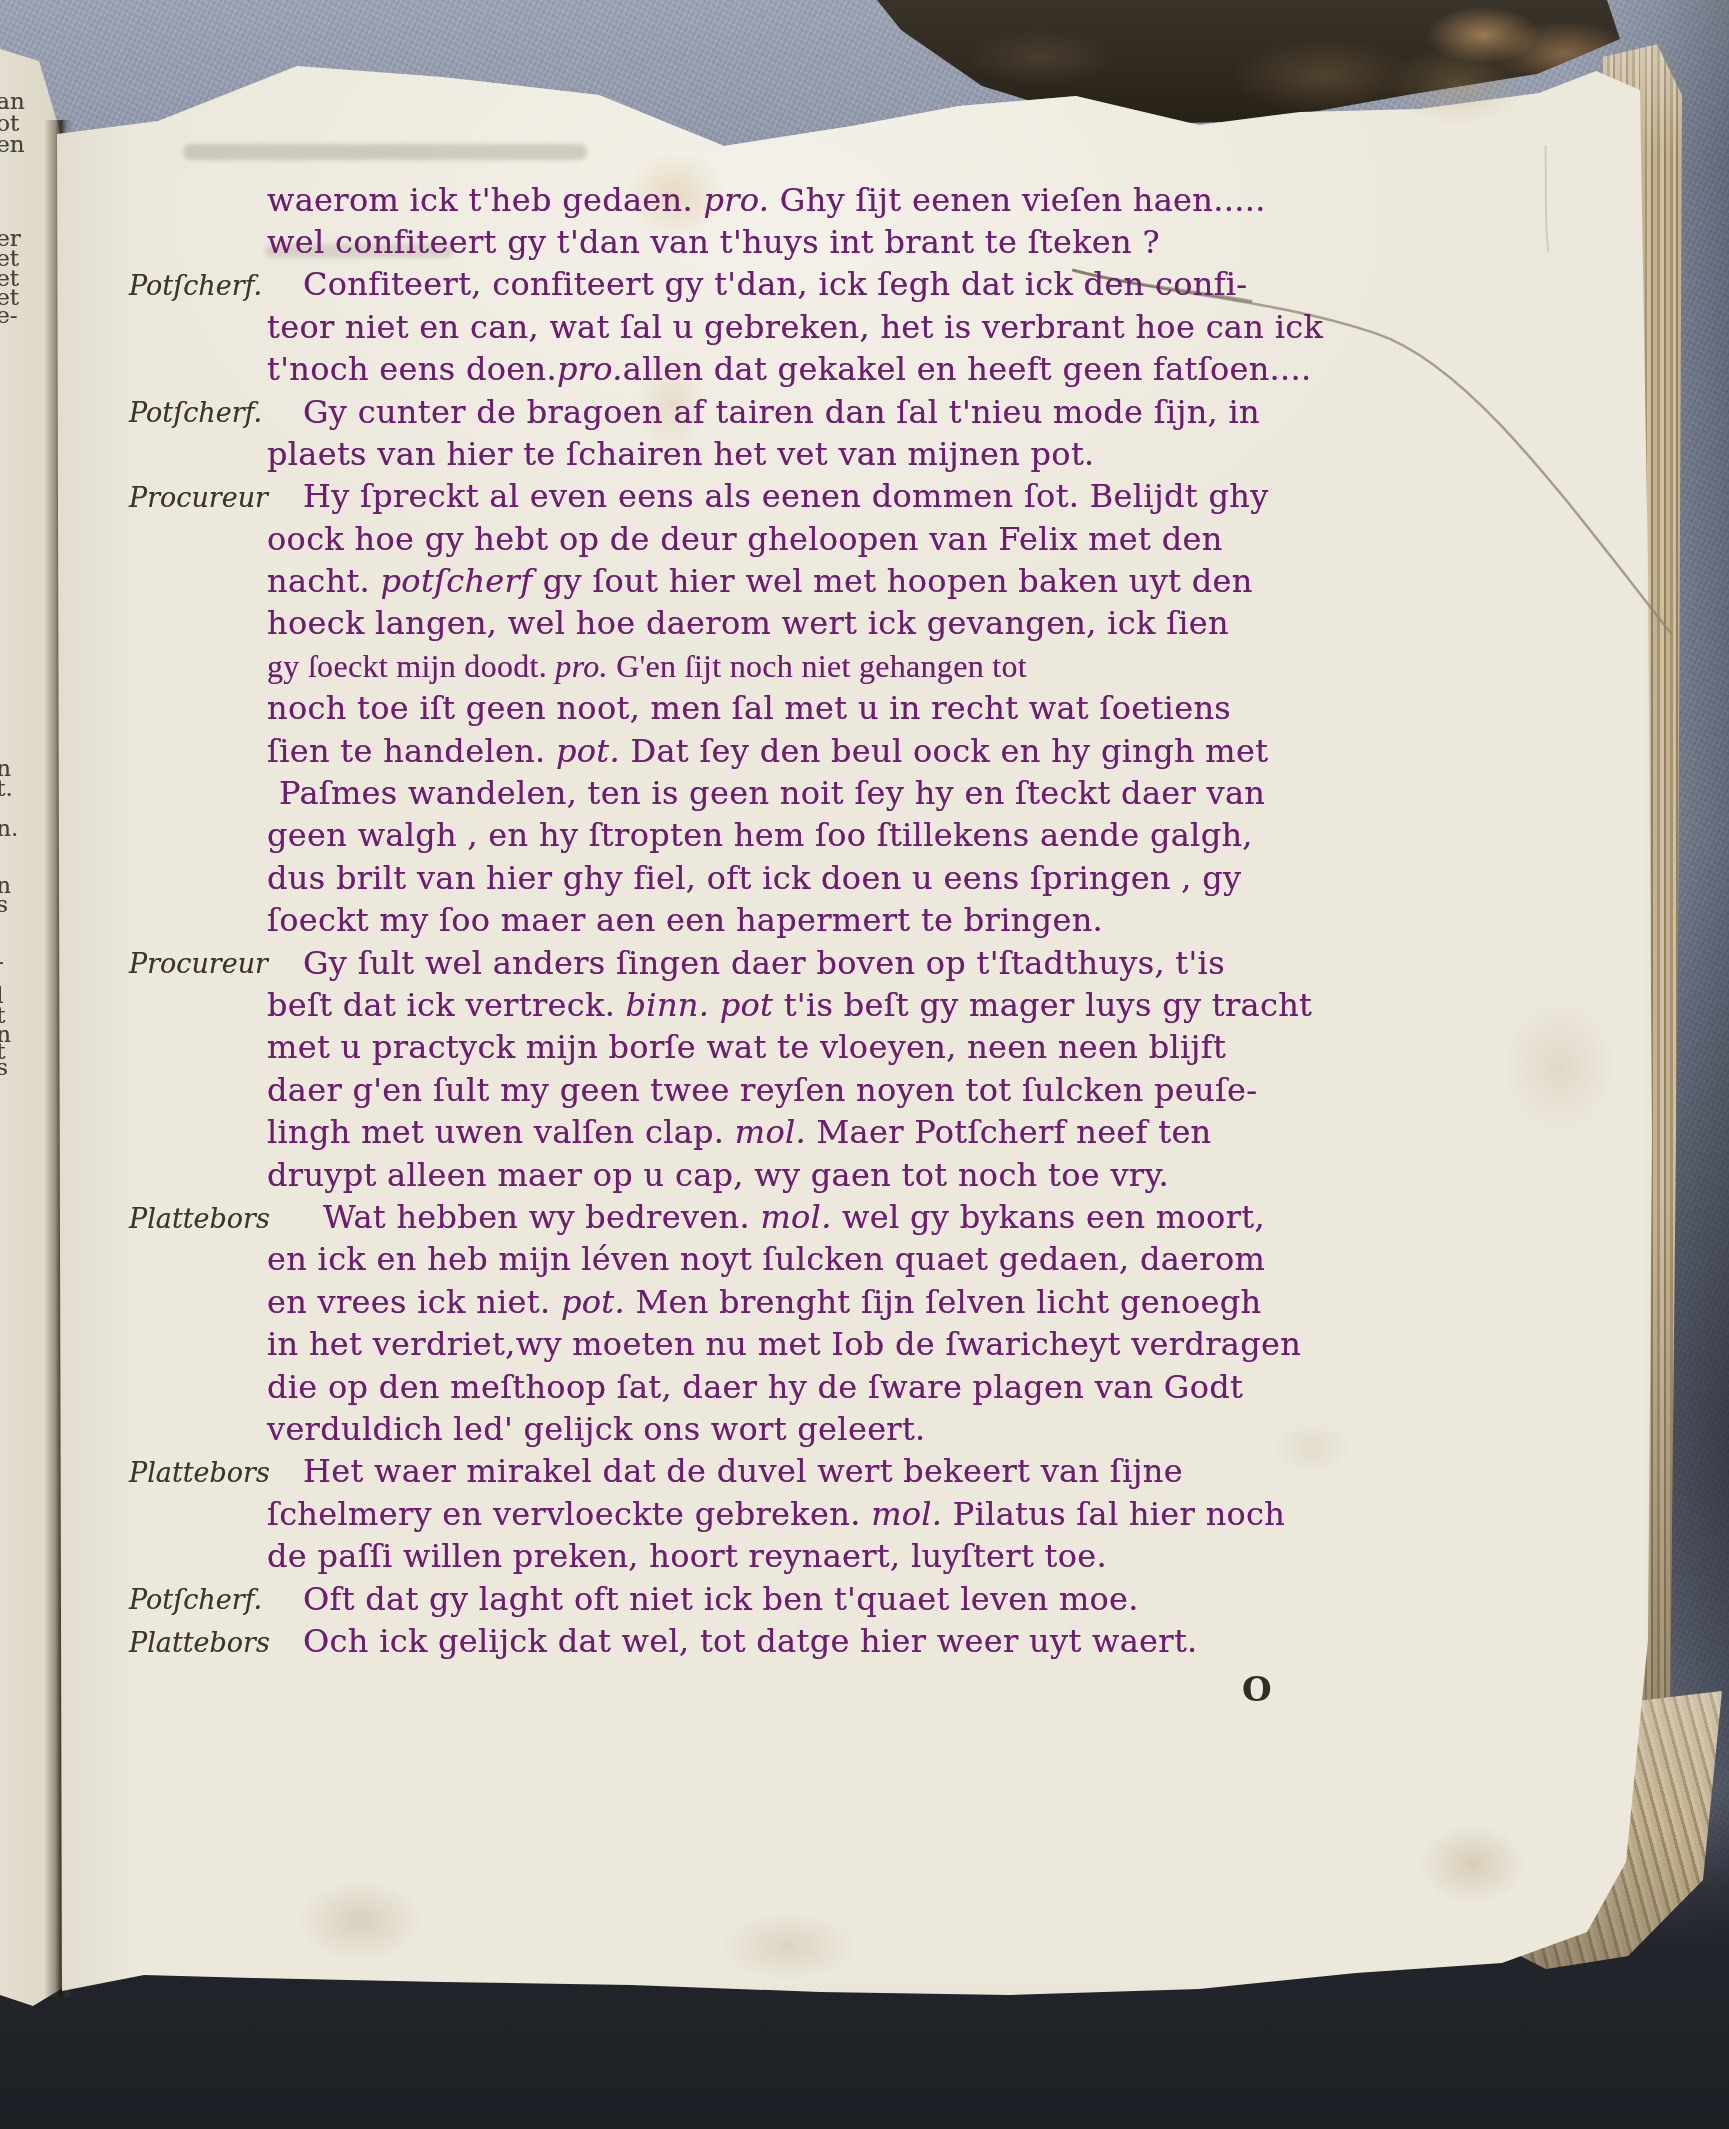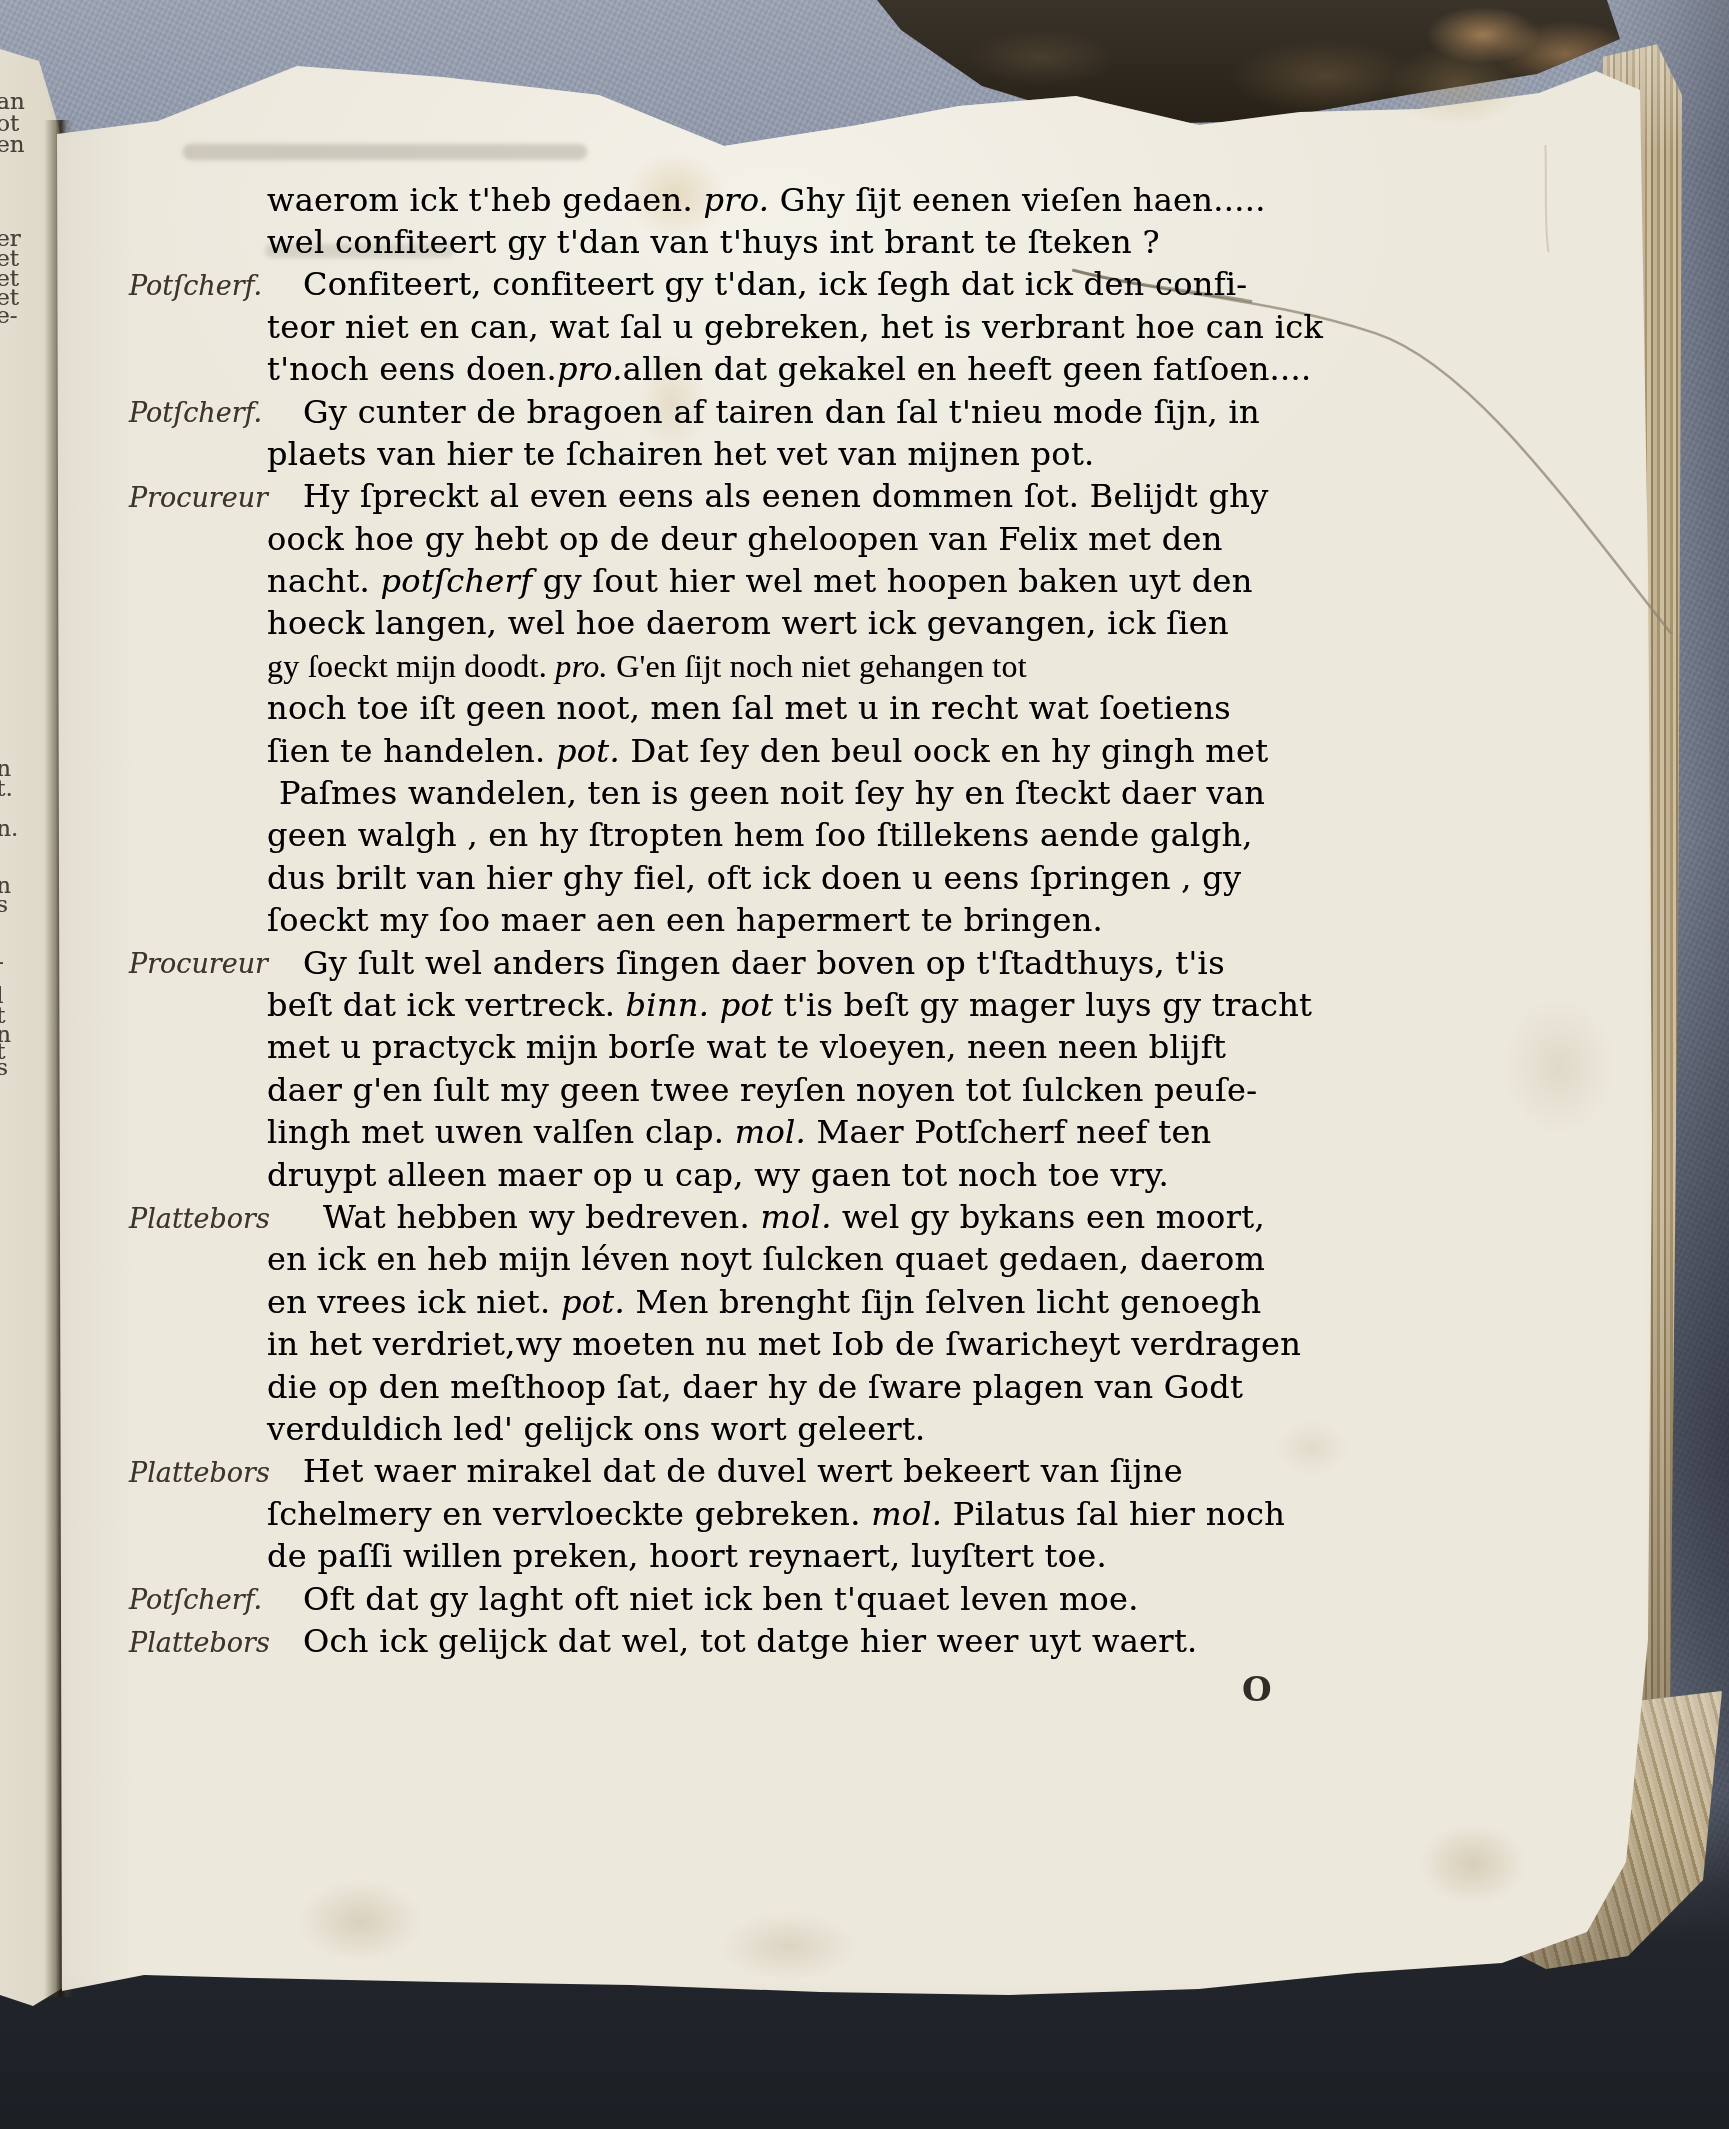--- a/index.html
+++ b/index.html
@@ -86,21 +86,21 @@
       linear-gradient(180deg, rgba(140,128,100,.18) 0, rgba(140,128,100,0) 3%),
       #ece8dc;
   }
   .stain{position:absolute;border-radius:50%;z-index:9;pointer-events:none;}
   .ghost{position:absolute;z-index:9;color:rgba(110,105,92,.5);filter:blur(1.9px);font-size:25px;letter-spacing:1.3px;pointer-events:none;}
   .crack-svg{position:absolute;left:0;top:0;z-index:10;pointer-events:none;}
   
   .text-block{position:absolute;left:0;top:0;width:1729px;height:2129px;z-index:11;}
   .tline{
     position:absolute;white-space:nowrap;
-    font-size:32px;line-height:42px;color:#000000;
+    font-size:32px;line-height:42px;color:#701a75;
     letter-spacing:0.3px;
     text-shadow:0 0 0.6px rgba(54,48,42,.55);
   }
   .tline i{font-style:italic;}
   .speaker{
     position:absolute;white-space:nowrap;font-style:italic;
     font-size:27px;line-height:38px;color:#3b352c;
     text-shadow:0 0 0.6px rgba(59,53,44,.5);
   }
   .signature{

